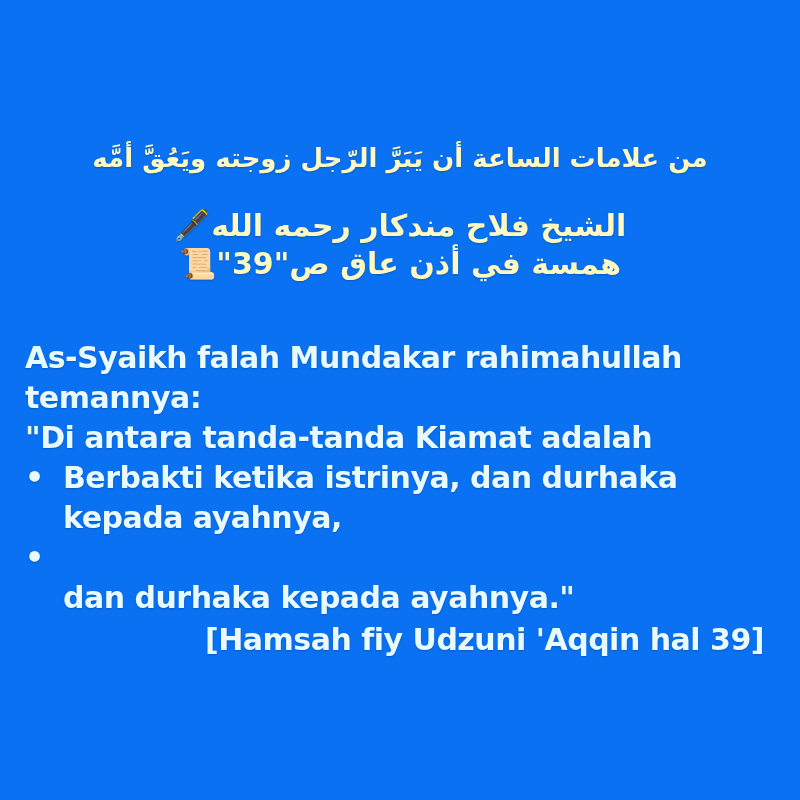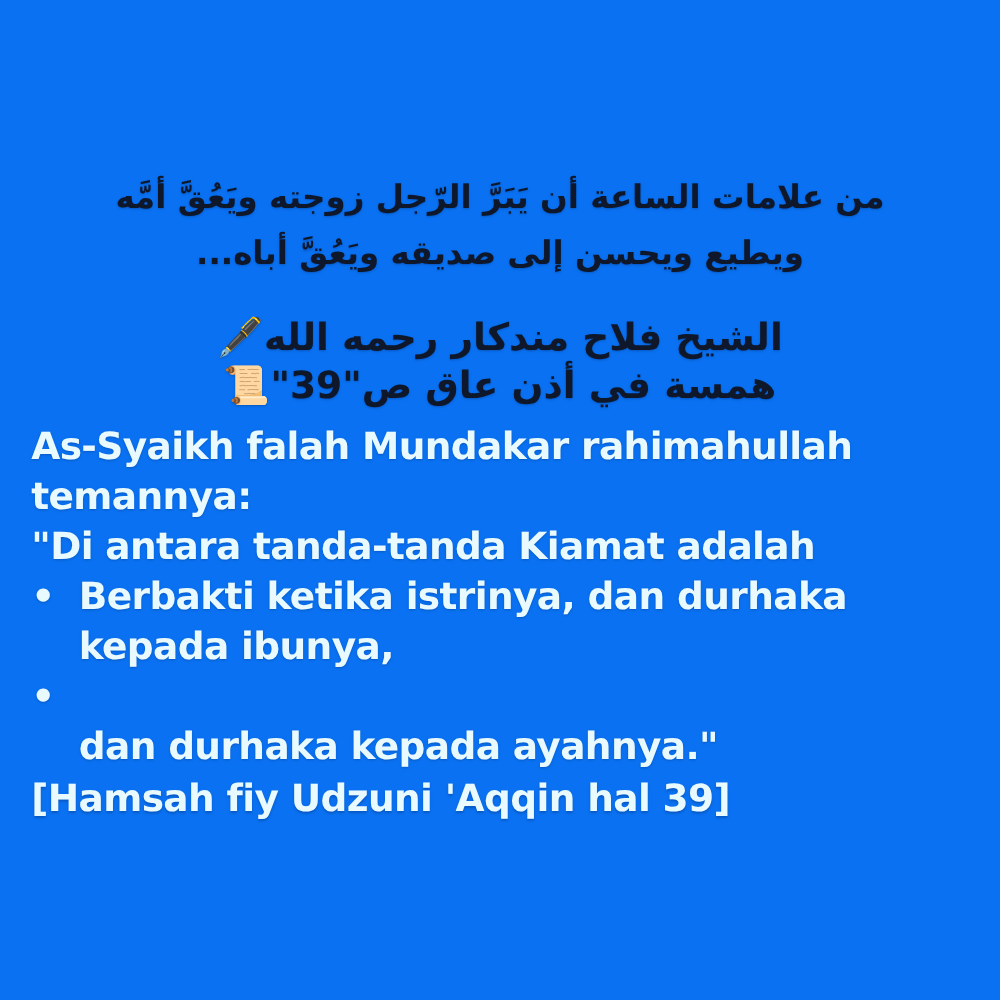--- a/index.html
+++ b/index.html
@@ -14,21 +14,21 @@
     overflow: hidden;
     font-family: "DejaVu Sans", sans-serif;
   }
   
   .arabic-block {
     position: absolute;
     top: 136px;
     left: 0;
     width: 100%;
     text-align: center;
-    color: #0f172a;
+    color: #fef9c3;
     font-weight: bold;
     text-shadow: 0 1px 2px rgba(0, 40, 110, 0.35);
   }
   .ar-main {
     direction: rtl;
     font-size: 26px;
     line-height: 45px;
   }
   .ar-source {
     margin-top: 26px;
@@ -61,49 +61,49 @@
     display: flex;
   }
   .bullet-glyph {
     width: 38px;
     flex: 0 0 38px;
   }
   .cont-line {
     padding-left: 38px;
   }
   .cite-line {
+    text-align: right;
     margin-top: 2px;
   }
 </style>
 </head>
 <body>
 
 <div class="poster">
 
   <div class="arabic-block">
     <div class="ar-main">
       <div class="line-ar">من علامات الساعة أن يَبَرَّ الرّجل زوجته ويَعُقَّ أمَّه</div>
-      <div class="line-ar">ويطيع ويحسن إلى صديقه ويَعُقَّ أباه...</div>
     </div>
     <div class="ar-source">
       <div class="ltr-line">🖋️الشيخ فلاح مندكار رحمه الله</div>
       <div class="rtl-line">همسة في أذن عاق ص"39"📜</div>
     </div>
   </div>
 
   <div class="latin-block">
     <div class="line">As-Syaikh falah Mundakar rahimahullah</div>
     <div class="line">temannya:</div>
     <div class="line">"Di antara tanda-tanda Kiamat adalah</div>
 
     <div class="bullet-line">
       <span class="bullet-glyph">•</span>
       <span class="line">Berbakti ketika istrinya, dan durhaka</span>
     </div>
-    <div class="line cont-line">kepada ibunya,</div>
+    <div class="line cont-line">kepada ayahnya,</div>
 
     <div class="bullet-line">
       <span class="bullet-glyph">•</span>
     </div>
     <div class="line cont-line">dan durhaka kepada ayahnya."</div>
 
     <div class="cite-line">[Hamsah fiy Udzuni 'Aqqin hal 39]</div>
   </div>
 
 </div>

